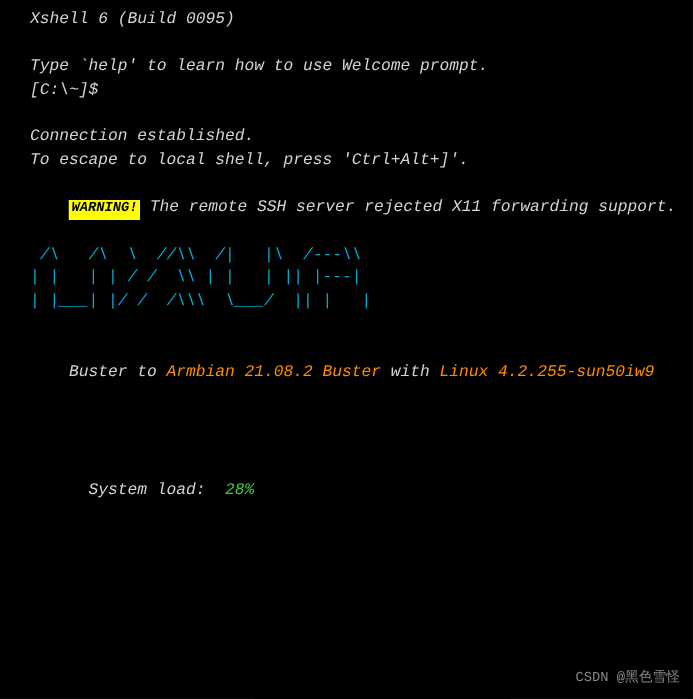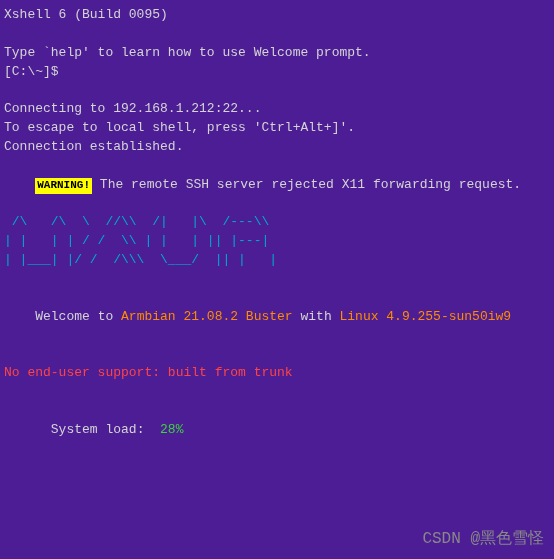--- a/index.html
+++ b/index.html
@@ -7,24 +7,25 @@
       width: 554px;
       height: 559px;
       background-color: #1a1a1a;
       font-family: 'Courier New', Courier, monospace;
       font-size: 13px;
       overflow: hidden;
     }
     .terminal {
       width: 554px;
       height: 559px;
-      background-color: #4c1d95;
+      background-color: #000000;
       color: #d4d4d4;
-      padding: 6px 4px;
+      padding: 6px 24px;
       overflow: hidden;
+      font-style: italic;
     }
     .line {
       line-height: 1.45;
       white-space: pre;
     }
     .green { color: #3cd23c; }
     .orange { color: #ff8c00; margin-top: 30px; }
     .red { color: #ff4444; }
     .warning-box {
       display: inline-block;
@@ -40,57 +41,55 @@
       font-size: 13px;
     }
     @keyframes blink {
       50% { opacity: 0; }
     }
     .watermark {
       position: absolute;
       bottom: 10px;
       right: 10px;
       color: #888;
-      font-size: 16px;
+      font-size: 11px;
     }
     .info-row {
       display: flex;
       flex-direction: column;
     }
     .info-left { width: 270px; }
     .info-right { flex: 1; }
   </style>
 </head>
 <body>
 
 <div class="terminal">
   <div class="line"><span>Xshell 6 (Build 0095)</span></div>
   <div class="line">&nbsp;</div>
   <div class="line"><span>Type `help' to learn how to use Welcome prompt.</span></div>
   <div class="line"><span>[C:\~]$</span></div>
   <div class="line">&nbsp;</div>
-  <div class="line"><span>Connecting to 192.168.1.212:22...</span></div>
+  <div class="line"><span>Connection established.</span></div>
   <div class="line"><span>To escape to local shell, press 'Ctrl+Alt+]'.</span></div>
-  <div class="line"><span>Connection established.</span></div>
   <div class="line">
-    <span class="warning-box">WARNING!</span><span> The remote SSH server rejected X11 forwarding request.</span>
+    <span class="warning-box">WARNING!</span><span> The remote SSH server rejected X11 forwarding support.</span>
   </div>
 
   <div class="ascii-art">
     <div class="line"> /​\   /\  \  //\\  /|   |\  /---\\</div>
     <div class="line">| |   | | / /  \\ | |   | || |---|</div>
     <div class="line">| |___| |/ /  /\\\  \___/  || |   |</div>
   </div>
 
   <div class="line">&nbsp;</div>
   <div class="line">
-    <span>Welcome to </span><span class="orange">Armbian 21.08.2 Buster</span><span> with </span><span class="orange">Linux 4.9.255-sun50iw9</span>
+    <span>Buster to </span><span class="orange">Armbian 21.08.2 Buster</span><span> with </span><span class="orange">Linux 4.2.255-sun50iw9</span>
   </div>
   <div class="line">&nbsp;</div>
-  <div class="line red"><span>No end-user support: built from trunk</span></div>
   <div class="line">&nbsp;</div>
 
   <div class="info-row">
     <div class="info-left line">
       <span>System load:  </span><span class="green">28%</span>
     </div>
   </div>
 
 
   <div class="info-row">

